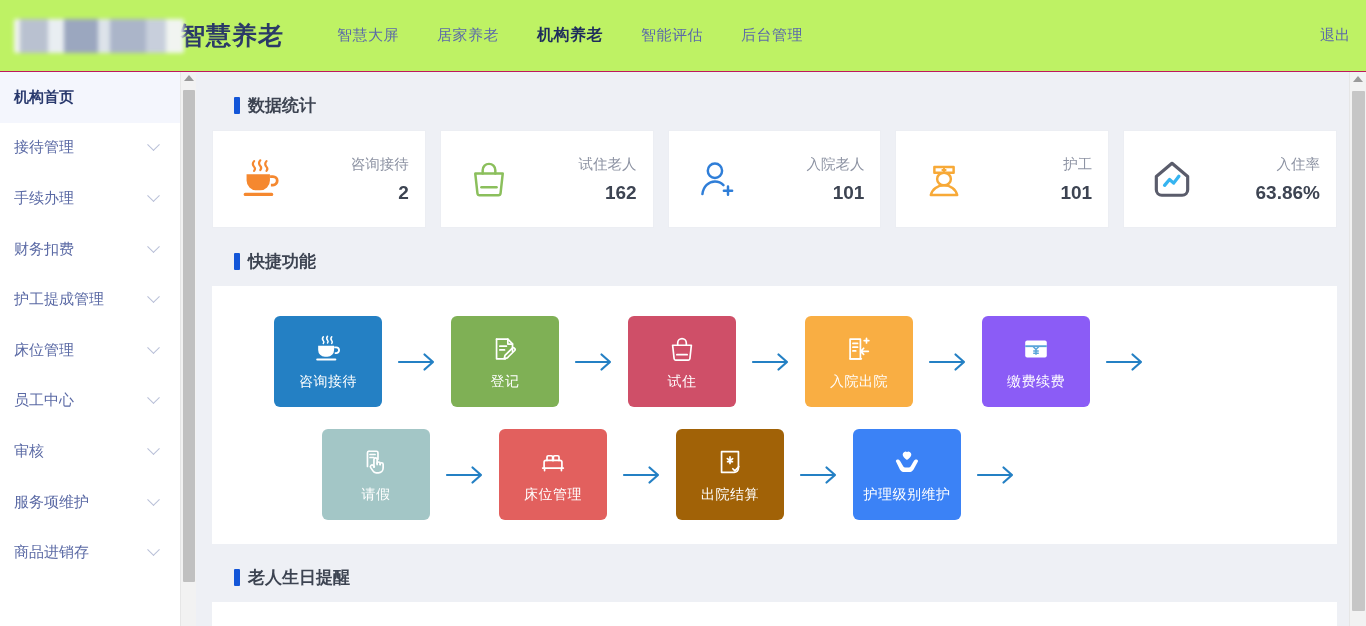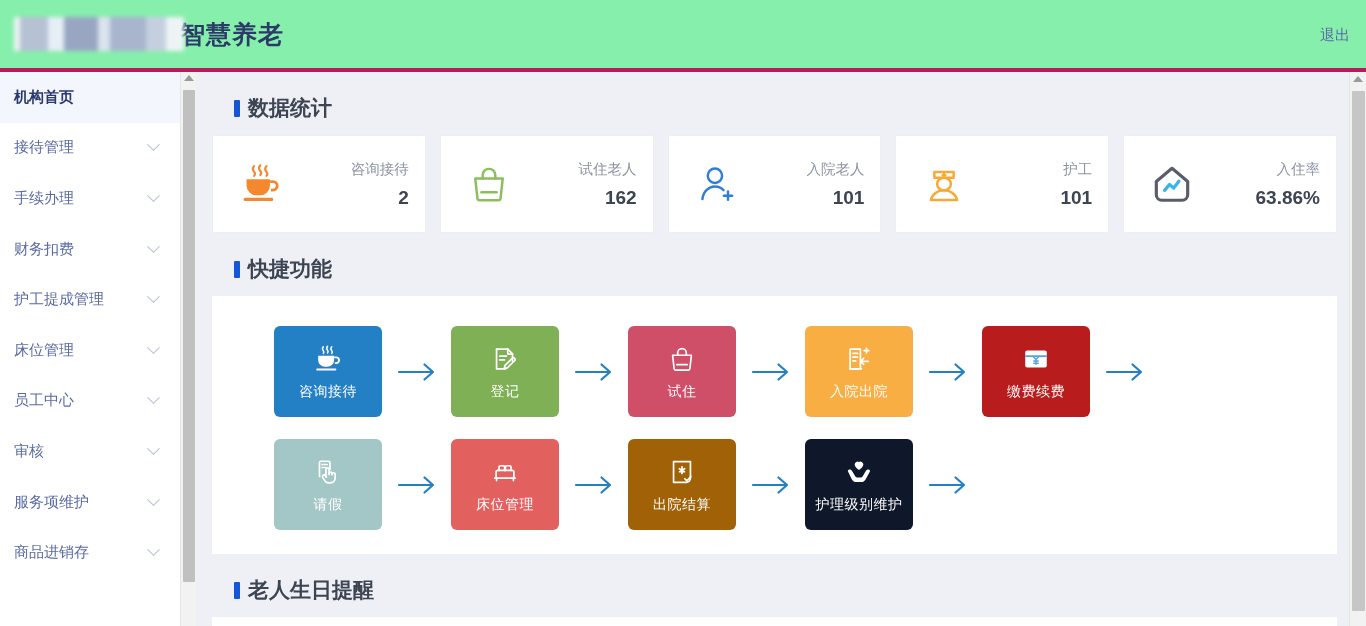--- a/index.html
+++ b/index.html
@@ -6,21 +6,21 @@
   html, body {
     width: 1366px; height: 626px;
     font-family: "Liberation Sans", "DejaVu Sans", sans-serif;
     background: #eef0f5;
     overflow: hidden;
   }
 
   
   .header {
     position: absolute; left: 0; top: 0; width: 1366px; height: 72px;
-    background: #86efac; border-bottom: 4px solid #be185d;
+    background: #bef264; border-bottom: 1px solid #be185d;
     display: flex; align-items: center;
   }
   .logo-wrap { display: flex; align-items: center; margin-left: 14px; }
   .logo-mark {
     width: 170px; height: 34px; margin-right: -4px;
     background:
       linear-gradient(90deg,#f3f4f8 0 6px,#b9bfd6 6px 34px,#eceefa 34px 50px,
                       #9aa3c4 50px 84px,#dfe3f2 84px 96px,#aab2cf 96px 132px,
                       #c9cee3 132px 152px,#f4f5f9 152px 170px);
     filter: blur(2.2px);
@@ -70,21 +70,21 @@
     position: absolute; top: 18px; left: 2px; width: 12px; height: 492px;
     background: #c0c0c0; border-radius: 1px;
   }
 
   
   .main {
     position: absolute; left: 197px; top: 72px; width: 1152px; height: 554px;
     background: #eef0f5; overflow: hidden;
   }
   .section-title {
-    display: flex; align-items: center; font-size: 21px; font-weight: bold;
+    display: flex; align-items: center; font-size: 17px; font-weight: bold;
     color: #3d4452; margin: 22px 0 13px 15px; padding-left: 22px;
   }
   .title-bar {
     width: 6px; height: 17px; background: #1356d8; margin-right: 8px; border-radius: 1px;
   }
 
   
   .stats { display: flex; gap: 14px; padding: 0 12px 0 15px; }
   .stat-card {
     flex: 1; height: 98px; background: #fff; border: 1px solid #eceef3;
@@ -94,21 +94,21 @@
   .stat-icon { width: 52px; height: 52px; display: flex; align-items: center; justify-content: center; }
   .stat-txt { text-align: right; }
   .stat-label { font-size: 14.5px; color: #8d93a3; margin-bottom: 8px; }
   .stat-value { font-size: 19px; font-weight: bold; color: #3d4452; }
 
   
   .quick-panel {
     margin: 0 12px 0 15px; background: #fff; padding: 30px 0 24px 0;
   }
   .q-row { display: flex; align-items: center; padding-left: 62px; }
-  .q-row + .q-row { margin-top: 22px; }
+  .q-row + .q-row { margin-top: 22px; margin-left: 48px; }
   .q-tile {
     width: 108px; height: 91px; border-radius: 6px; color: #fff;
     display: flex; flex-direction: column; align-items: center; justify-content: center;
     cursor: pointer; flex: 0 0 auto;
   }
   .q-tile .q-ico { height: 34px; display:flex; align-items:center; justify-content:center; margin-bottom: 7px; }
   .q-label { font-size: 14px; letter-spacing: .5px; }
   .q-arrow {
     width: 69px; display: flex; align-items: center; justify-content: center;
     flex: 0 0 auto;
@@ -132,20 +132,27 @@
   .birthday-panel { margin: 0 12px 0 15px; height: 30px; background:#fff; }
 </style>
 </head>
 <body>
 
 <div class="header">
   <div class="logo-wrap">
     <div class="logo-mark"></div>
     <div class="logo-text">智慧养老</div>
   </div>
+  <nav class="topnav">
+    <div class="topnav-item">智慧大屏</div>
+    <div class="topnav-item">居家养老</div>
+    <div class="topnav-item active">机构养老</div>
+    <div class="topnav-item">智能评估</div>
+    <div class="topnav-item">后台管理</div>
+  </nav>
   <div class="logout">退出</div>
 </div>
 
 <aside class="sidebar" id="sidebar">
     <div class="side-item active">
       <span>机构首页</span>
     </div>
     <div class="side-item">
       <span>接待管理</span>
       <span class="chev"></span>
@@ -331,21 +338,21 @@
                 <path d="M26 18.5h-8M21 15.2l-3.2 3.3 3.2 3.3"></path>
             </svg>
           </div>
        <div class="q-label">入院出院</div>
         </div>
         <div class="q-arrow">
           <svg width="40" height="20" viewBox="0 0 40 20" fill="none" stroke="#2480C4" stroke-width="2.2" stroke-linecap="round" stroke-linejoin="round">
     <path d="M2 10h34M27.5 2.5 36 10l-8.5 7.5"></path>
           </svg>
         </div>
-        <div class="q-tile" style="background: #b91c1c; text-align: right;">
+        <div class="q-tile" style="background: #8b5cf6; text-align: right;">
           <div class="q-ico">
             <svg width="30" height="30" viewBox="0 0 32 32" fill="none">
         <rect x="4.5" y="7" width="23" height="18" rx="2" fill="#fff"></rect>
         <path d="M4.5 13h23" stroke="#5AA4DA" stroke-width="2"></path>
         <path d="M16 16.5l-2.6-2.6M16 16.5l2.6-2.6M13.6 18h4.8M13.6 20.4h4.8M16 16.5v5" stroke="#5AA4DA" stroke-width="1.6" stroke-linecap="round"></path>
       </svg>
           </div>
        <div class="q-label">缴费续费</div>
         </div>
         <div class="q-arrow">
@@ -398,21 +405,21 @@
                 <path d="M19 23.2l2.2 2.2 4.2-4.6"></path>
             </svg>
           </div>
        <div class="q-label">出院结算</div>
         </div>
         <div class="q-arrow">
           <svg width="40" height="20" viewBox="0 0 40 20" fill="none" stroke="#2480C4" stroke-width="2.2" stroke-linecap="round" stroke-linejoin="round">
     <path d="M2 10h34M27.5 2.5 36 10l-8.5 7.5"></path>
           </svg>
         </div>
-        <div class="q-tile" style="background: #0f172a;">
+        <div class="q-tile" style="background: #3b82f6;">
           <div class="q-ico">
             <svg width="30" height="30" viewBox="0 0 32 32" fill="#fff">
         <path d="M16 13.8s-4.6-2.8-4.6-6.1A3.1 3.1 0 0 1 16 5.3a3.1 3.1 0 0 1 4.6 2.4c0 3.3-4.6 6.1-4.6 6.1z"></path>
         <path d="M5 13.5c1.6-.6 3 .2 3.8 1.6l3.3 5.6c.4.8 1.2 1.2 2 1.2h3.8c.7 0 1.5-.4 1.9-1.2l3.3-5.6c.8-1.4 2.2-2.2 3.8-1.6.9.4 1.1 1.4.6 2.3l-4.5 8.1c-1 1.8-2.8 2.8-4.8 2.8h-5c-2 0-3.8-1-4.8-2.8L4.4 15.8c-.5-.9-.3-1.9.6-2.3z"></path>
       </svg>
           </div>
        <div class="q-label">护理级别维护</div>
         </div>
         <div class="q-arrow">
           <svg width="40" height="20" viewBox="0 0 40 20" fill="none" stroke="#2480C4" stroke-width="2.2" stroke-linecap="round" stroke-linejoin="round">

